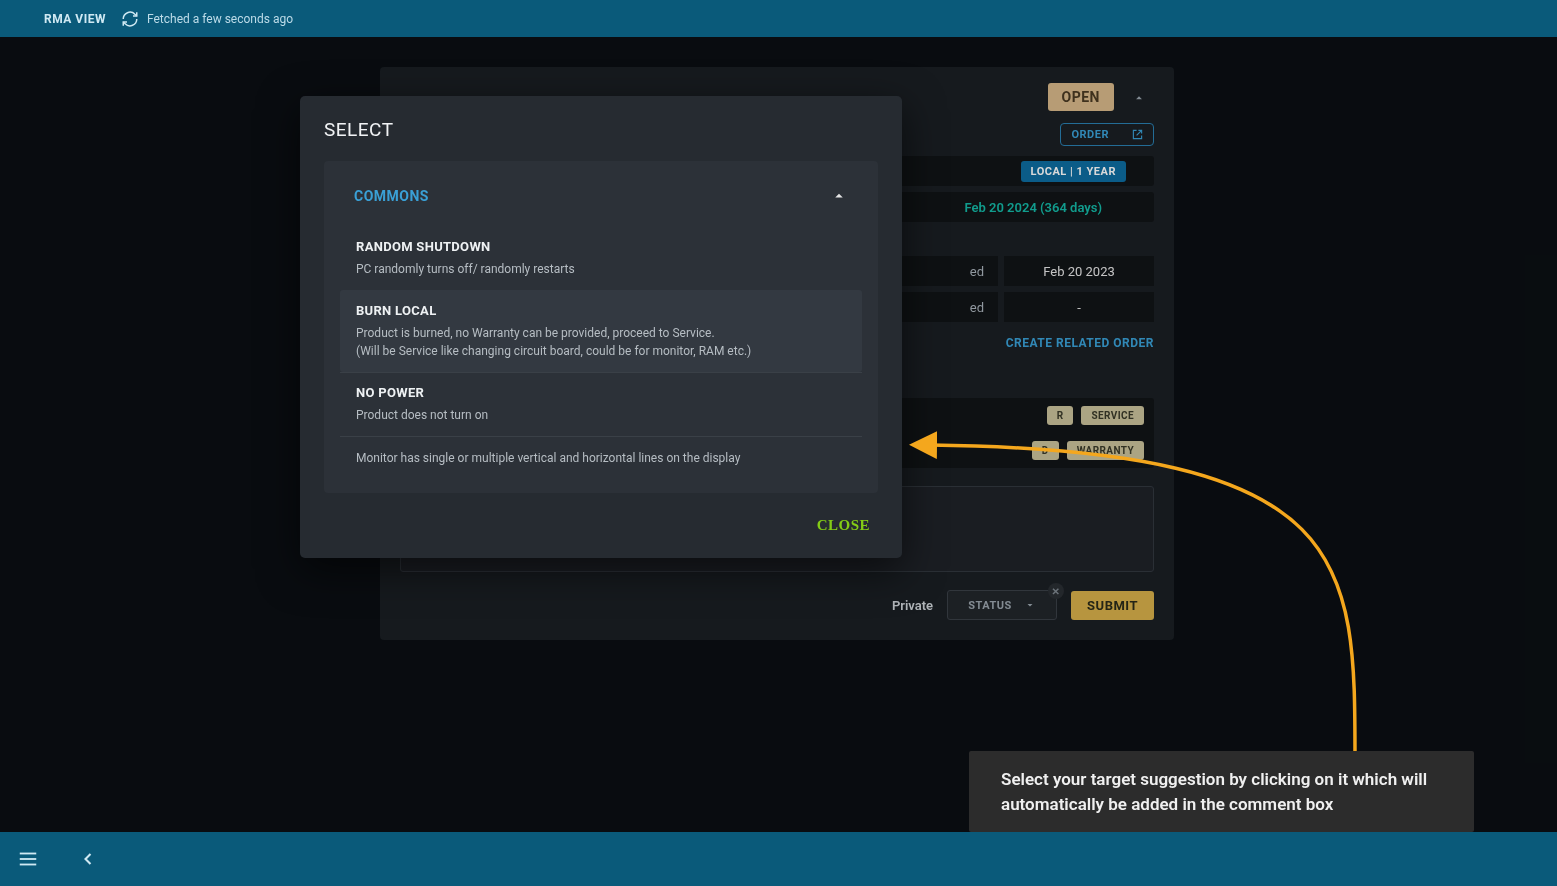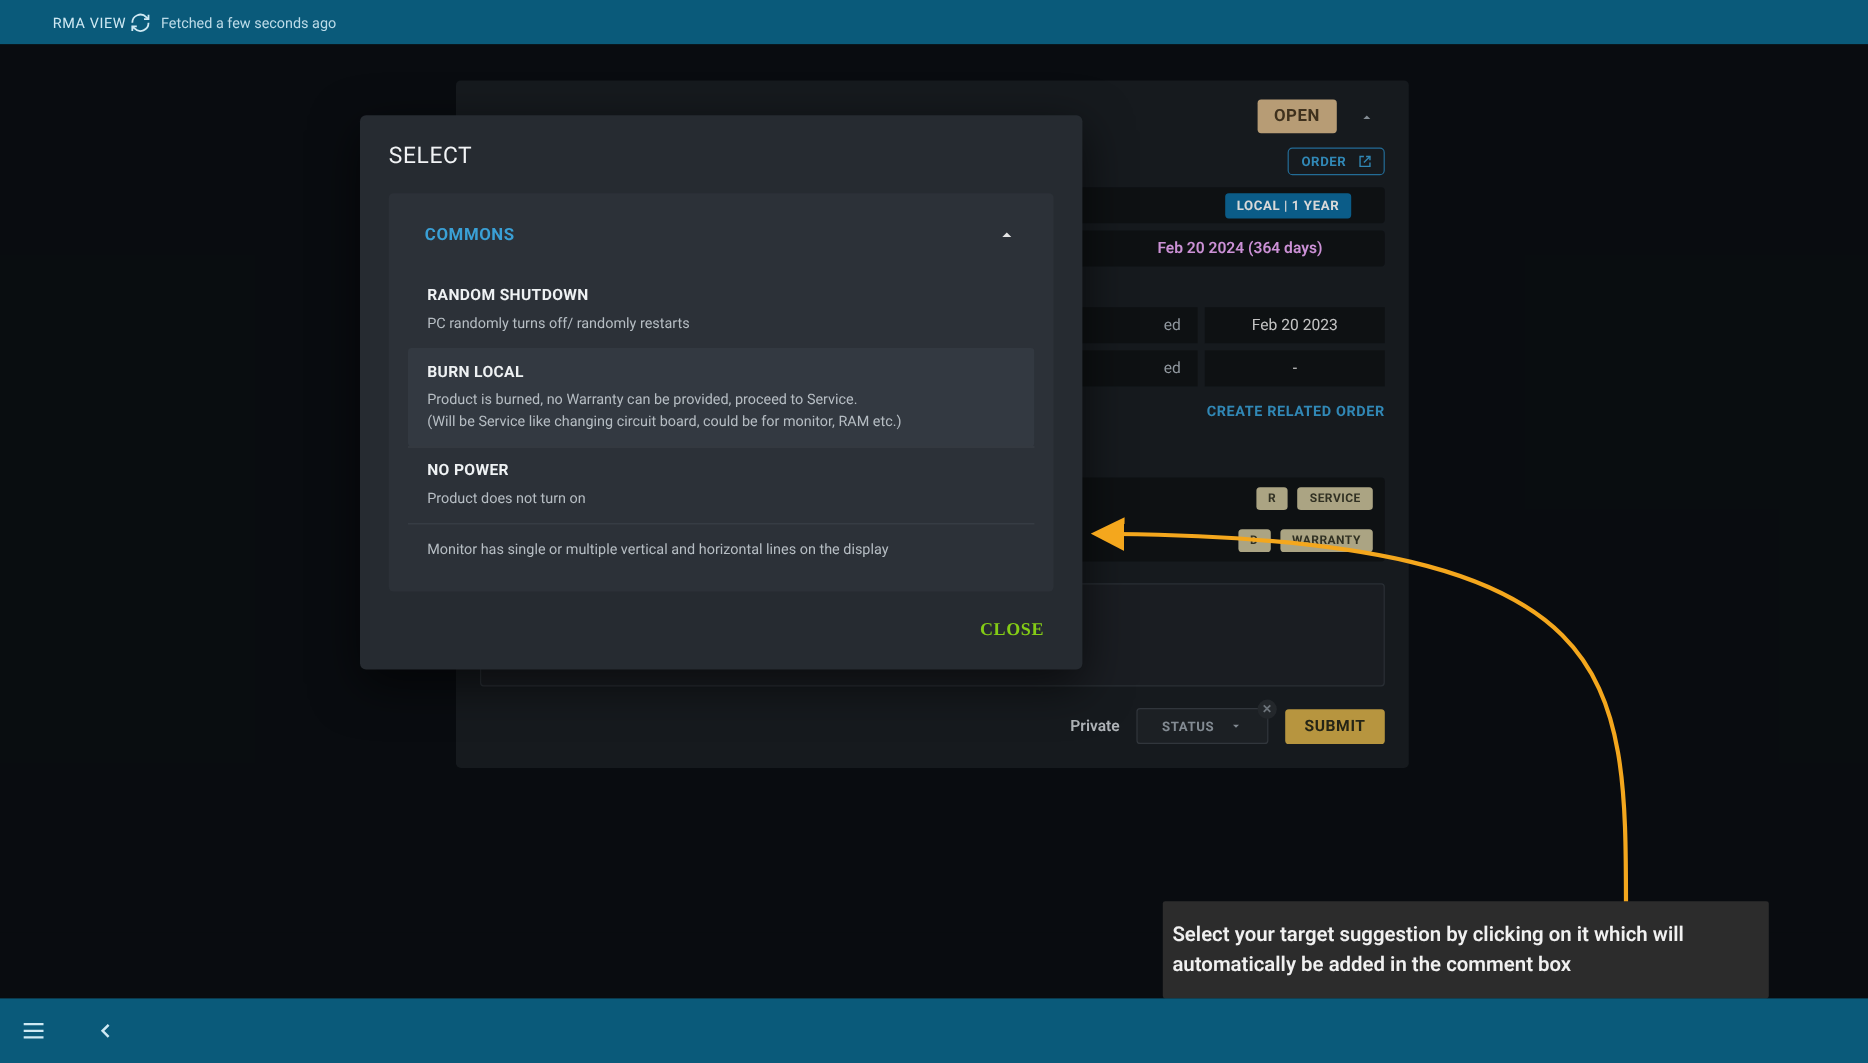--- a/index.html
+++ b/index.html
@@ -16,23 +16,23 @@
   .topbar {
     height: 37px;
     background: #0a5a7a;
     display: flex;
     align-items: center;
     padding: 0 14px;
     font-size: 12px;
     color: #cfe9f3;
   }
   .topbar .title {
-    font-weight: 400;
-    letter-spacing: 0.5px;
-    margin-right: 3px;
+    font-weight: 700;
+    letter-spacing: 0.5px;
+    margin-right: 15px;
     padding-left: 30px;
   }
   .topbar .refresh-icon {
     display: inline-flex;
     width: 18px; height: 18px;
     margin-right: 8px;
     color: #cfe9f3;
   }
   .topbar .fetched { color: #bcdbe8; }
 
@@ -80,21 +80,21 @@
   }
   .order-chip {
     border: 1px solid #2a7fb1;
     color: #3aa0d6;
     font-size: 11px;
     font-weight: 700;
     padding: 4px 10px;
     border-radius: 4px;
     display: inline-flex;
     align-items: center;
-    gap: 10px;
+    gap: 23px;
     letter-spacing: 0.5px;
   }
   .info-strip {
     background: #111417;
     border-radius: 3px;
     margin-bottom: 6px;
     height: 30px;
     display: flex;
     align-items: center;
     justify-content: flex-end;
@@ -105,21 +105,21 @@
     background: #0e6da0;
     color: #fff;
     font-size: 11px;
     font-weight: 700;
     padding: 4px 10px;
     border-radius: 3px;
     margin-right: 16px;
     letter-spacing: 0.5px;
   }
   .info-strip .val {
-    color: #f0abfc;
+    color: #14b8a6;
     font-weight: 600;
     min-width: 140px;
     text-align: right;
     padding-right: 40px;
   }
   .two-col {
     display: flex;
     gap: 6px;
     margin-bottom: 6px;
   }
@@ -320,21 +320,21 @@
   }
 
   
   .tooltip {
     position: absolute;
     left: 969px;
     top: 751px;
     width: 505px;
     background: #2c2c2c;
     color: #f0f0f0;
-    padding: 16px 8px;
+    padding: 16px 32px;
     font-size: 17px;
     line-height: 1.45;
     font-weight: 600;
     border-radius: 2px;
   }
 
   
   .arrow-svg {
     position: absolute;
     left: 0; top: 0;

